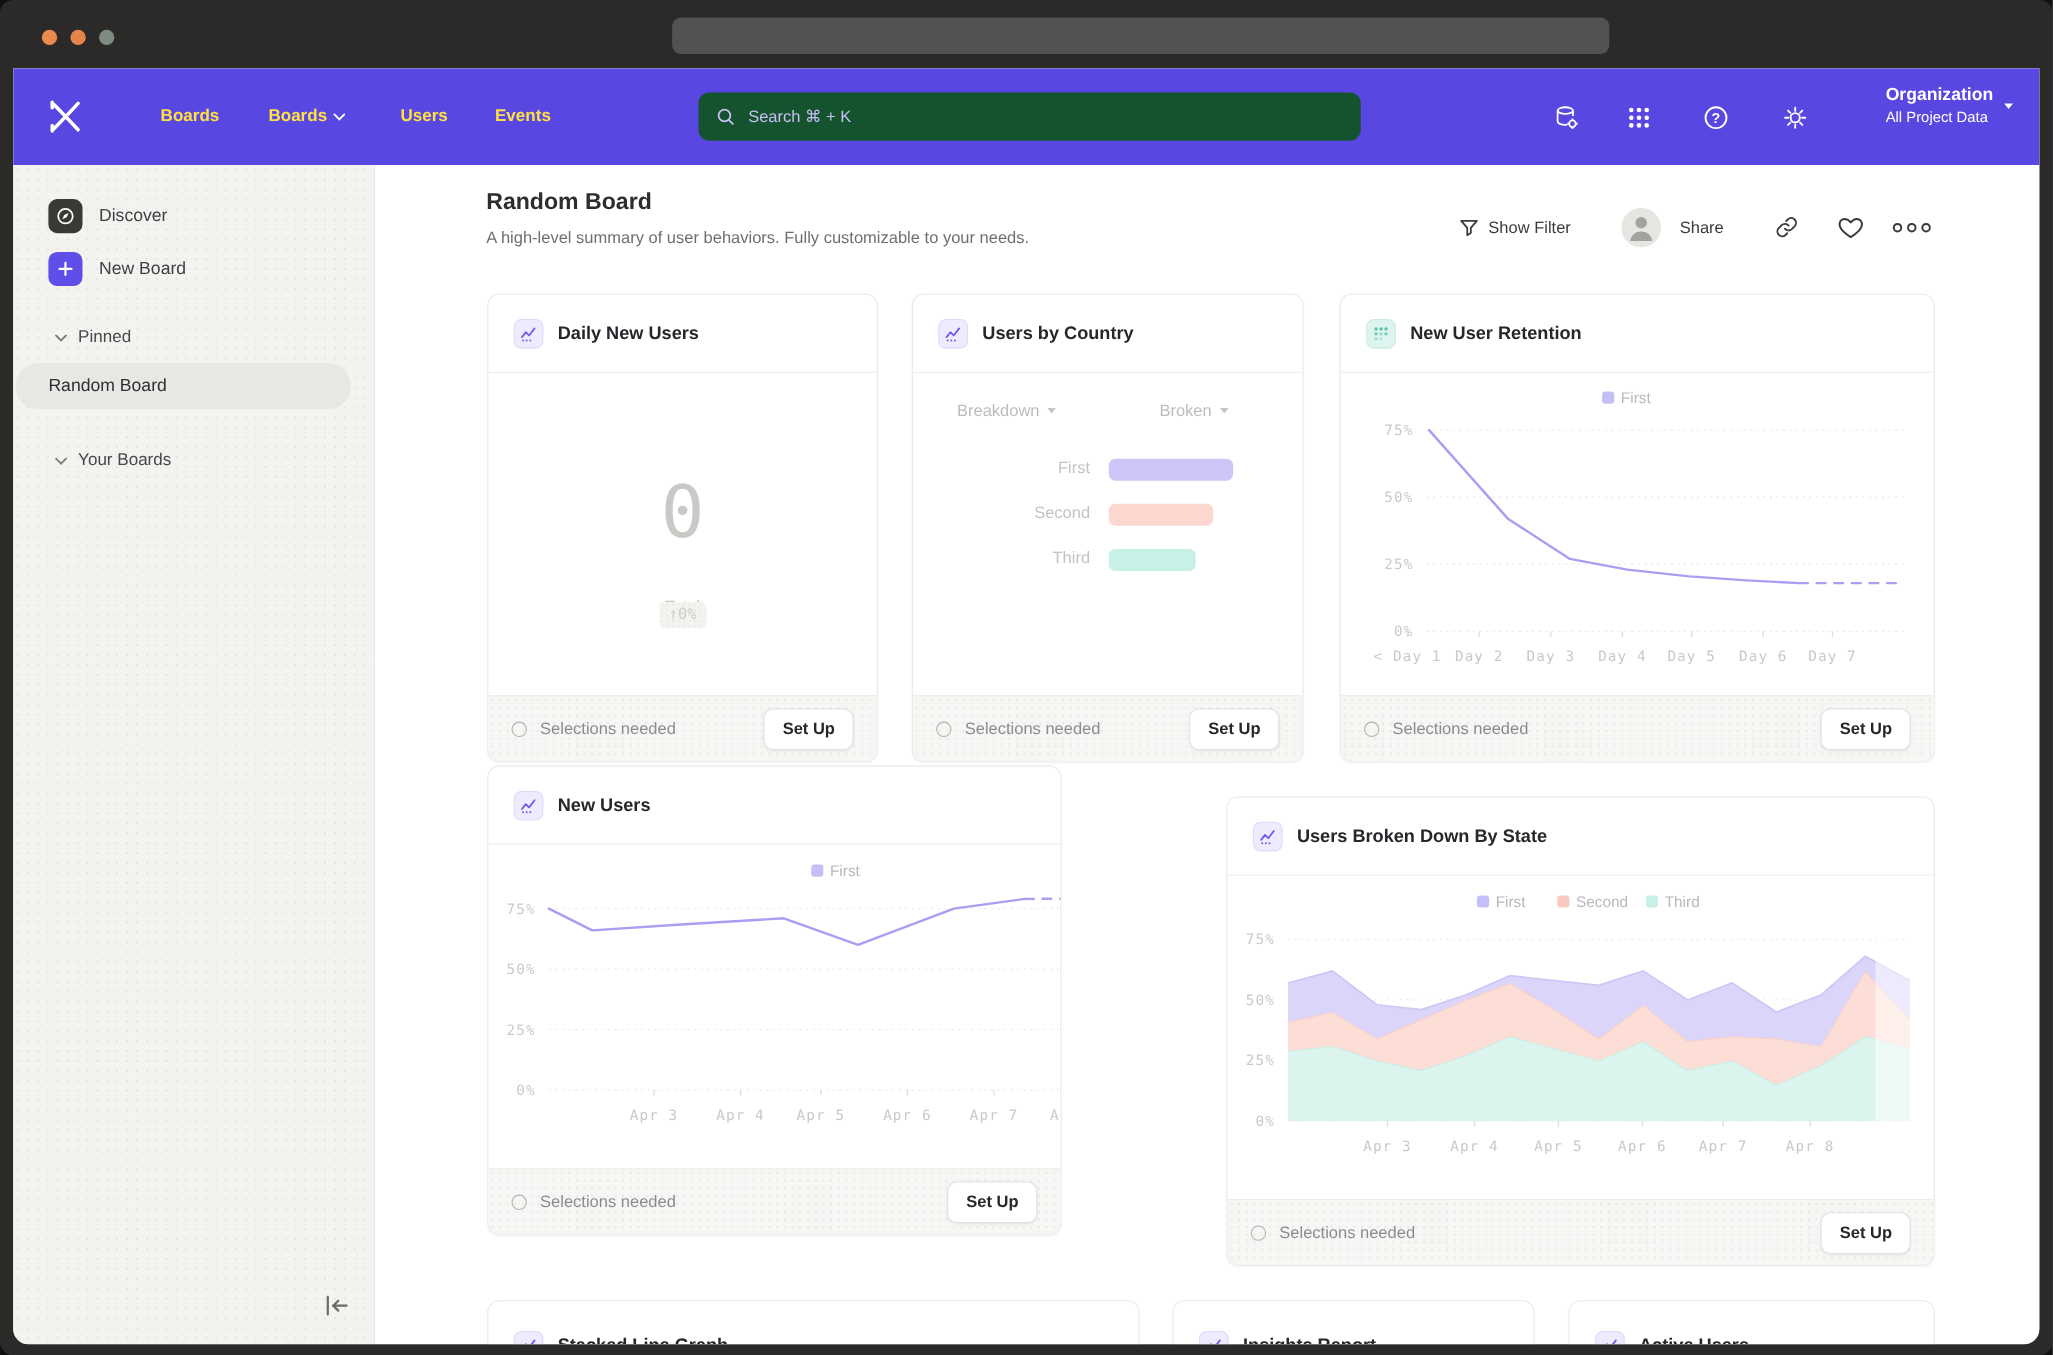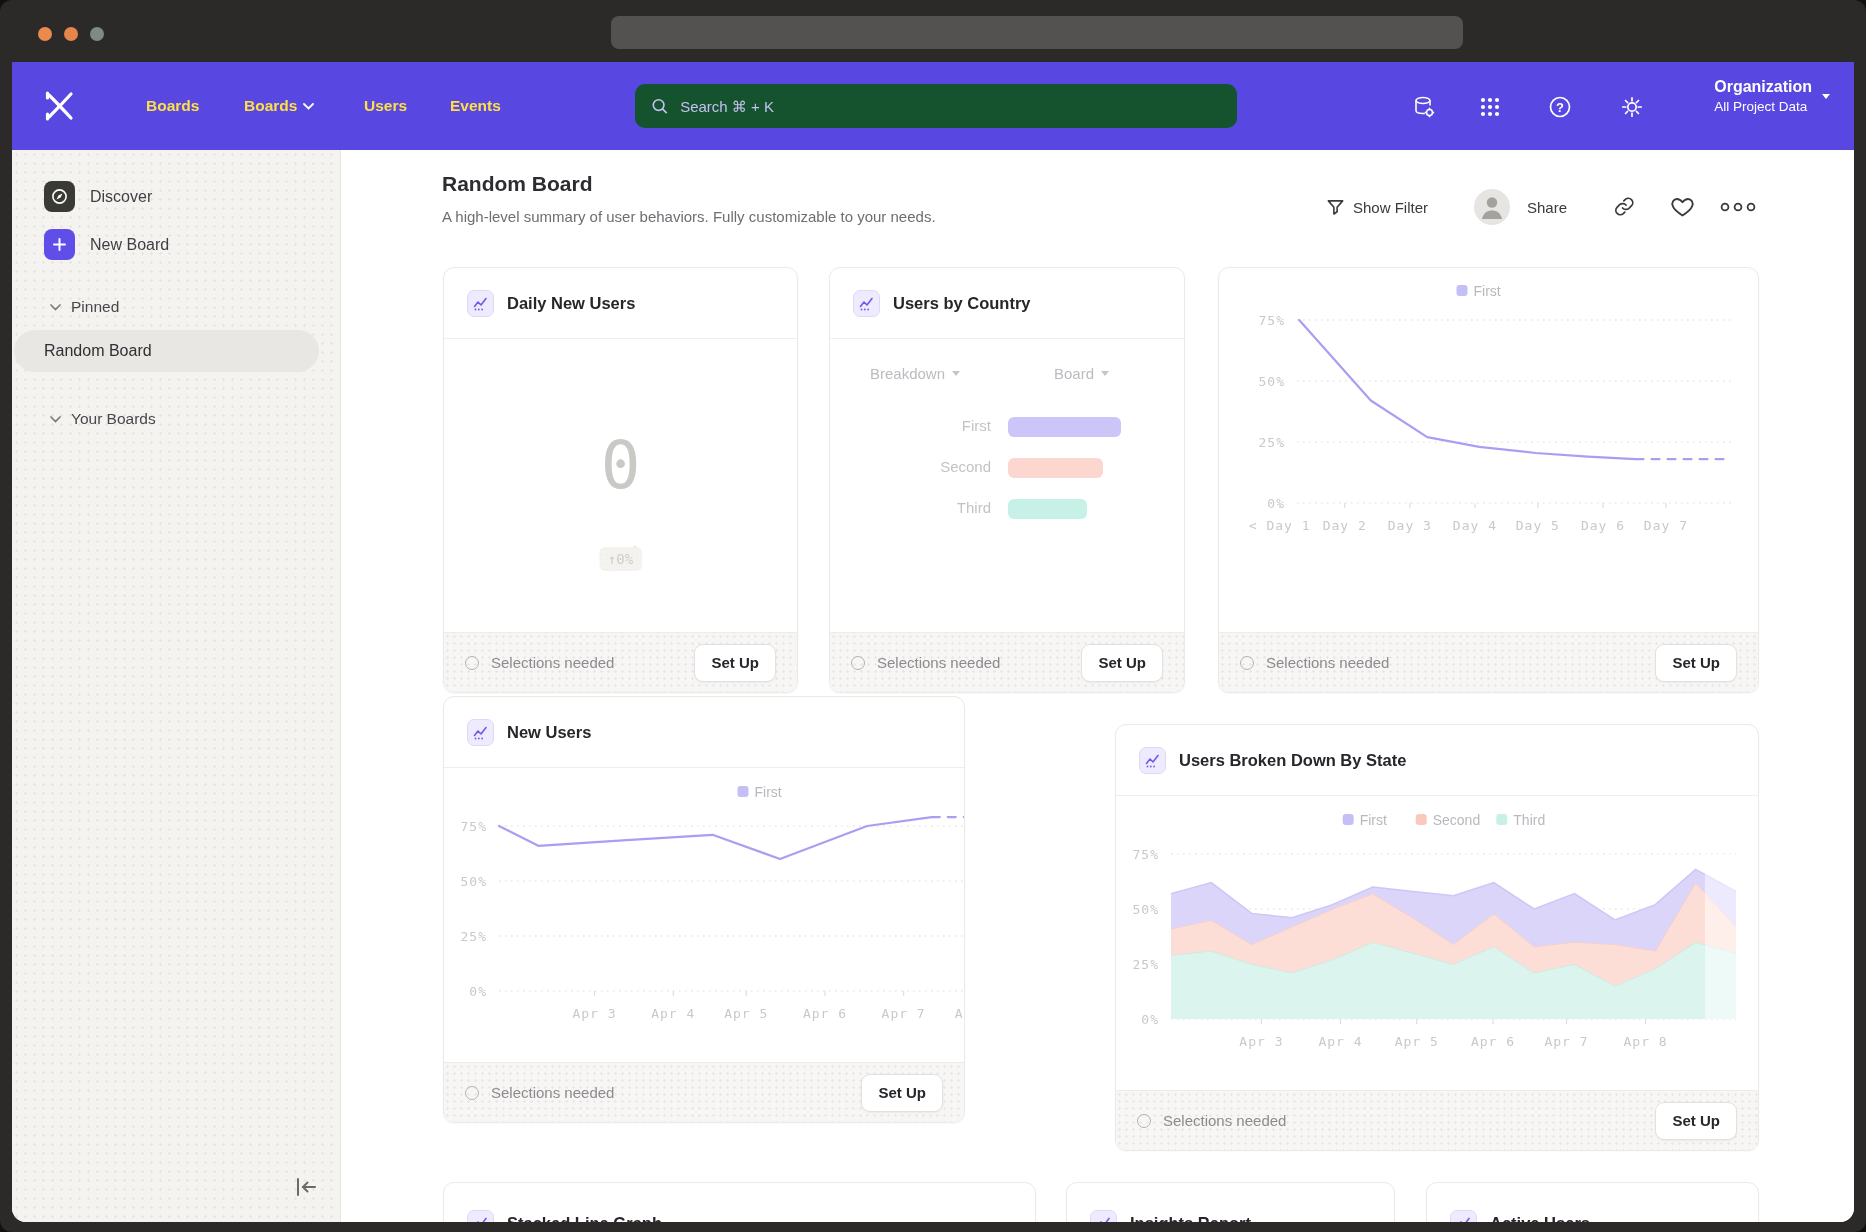--- a/index.html
+++ b/index.html
@@ -265,40 +265,57 @@
                 </svg>
             </div>
             <div class="card-title">Users by Country</div>
           </div>
           <div class="card-body">
             <div class="col-head" style="left:40px">
               <span>Breakdown</span>
                 <span class="caret" style="color:#c5c4c9"></span>
             </div>
             <div class="col-head" style="left:224px">
-              <span>Board</span>
+              <span>Broken</span>
                 <span class="caret" style="color:#c5c4c9"></span>
             </div>
             <div>
                 <div class="cbar-label" style="left:0;width:161px;top:78px">First</div>
                 <div class="cbar" style="left:178px;top:78px;width:113px;background:#cbc5f8"></div>
                 <div class="cbar-label" style="left:0;width:161px;top:119px">Second</div>
                 <div class="cbar" style="left:178px;top:119px;width:95px;background:#fbd7cf"></div>
                 <div class="cbar-label" style="left:0;width:161px;top:160px">Third</div>
                 <div class="cbar" style="left:178px;top:160px;width:79px;background:#c7f1e7"></div>
               </div>
           </div>
           <div class="card-foot">
             <div class="foot-circle"></div>
             <div class="foot-status">Selections needed</div>
             <button class="setup-btn">Set Up</button>
           </div>
         </div>
 
         <div class="card" style="left:877px;top:117px;width:541px;height:426px">
+          <div class="card-head">
+            <div class="chip teal">
+              <svg width="17" height="17" viewBox="0 0 17 17">
+                  <g fill="#4cc3a9">
+                    <circle cx="4" cy="4" r="1.5"></circle>
+                    <circle cx="8.5" cy="4" r="1.5"></circle>
+                    <circle cx="13" cy="4" r="1.5"></circle>
+                    <circle cx="4" cy="8.5" r="1.5" opacity="0.85"></circle>
+                    <circle cx="8.5" cy="8.5" r="1.5" opacity="0.55"></circle>
+                    <circle cx="13" cy="8.5" r="1.5" opacity="0.8"></circle>
+                    <circle cx="4" cy="13" r="1.5" opacity="0.5"></circle>
+                    <circle cx="8.5" cy="13" r="1.5" opacity="0.3"></circle>
+                  </g>
+                </svg>
+            </div>
+            <div class="card-title">New User Retention</div>
+          </div>
           <div class="card-body">
             <svg width="539" height="295">
                 <line x1="78" y1="52" x2="512" y2="52" stroke="#e9e7e4" stroke-width="1.3" stroke-dasharray="1.6 4.4"></line>
                 <text x="66" y="56.5" text-anchor="end" class="ax">75%</text>
                 <line x1="78" y1="113" x2="512" y2="113" stroke="#e9e7e4" stroke-width="1.3" stroke-dasharray="1.6 4.4"></line>
                 <text x="66" y="117.5" text-anchor="end" class="ax">50%</text>
                 <line x1="78" y1="174" x2="512" y2="174" stroke="#e9e7e4" stroke-width="1.3" stroke-dasharray="1.6 4.4"></line>
                 <text x="66" y="178.5" text-anchor="end" class="ax">25%</text>
                 <line x1="78" y1="235" x2="512" y2="235" stroke="#e9e7e4" stroke-width="1.3" stroke-dasharray="1.6 4.4"></line>
                 <text x="66" y="239.5" text-anchor="end" class="ax">0%</text>

